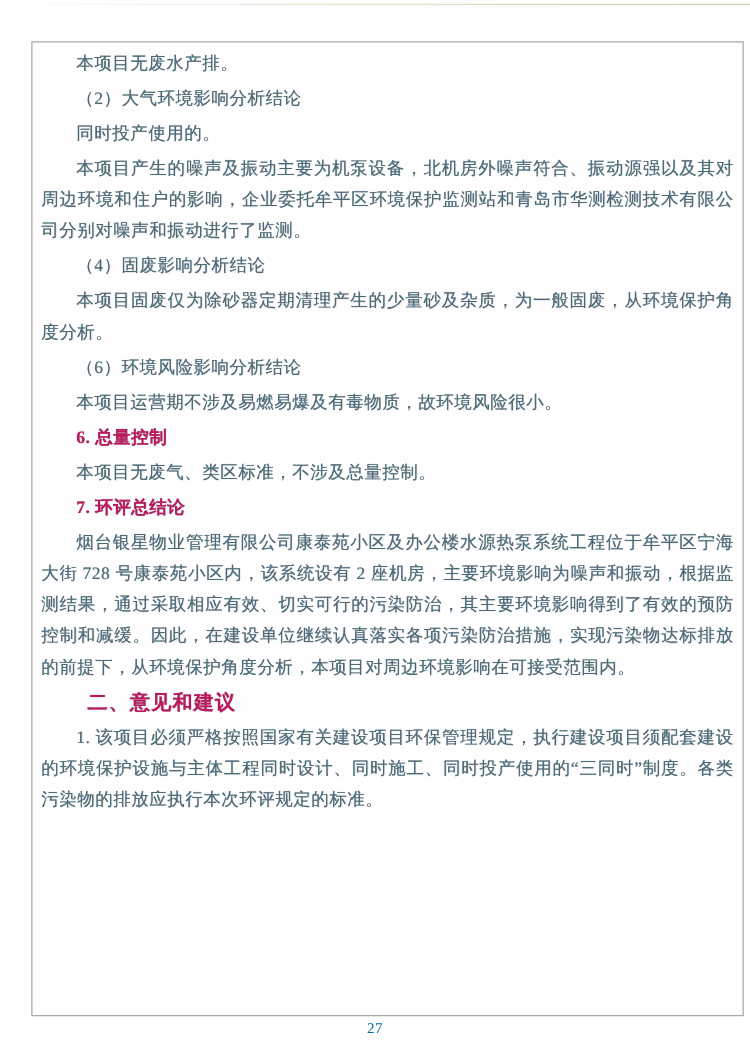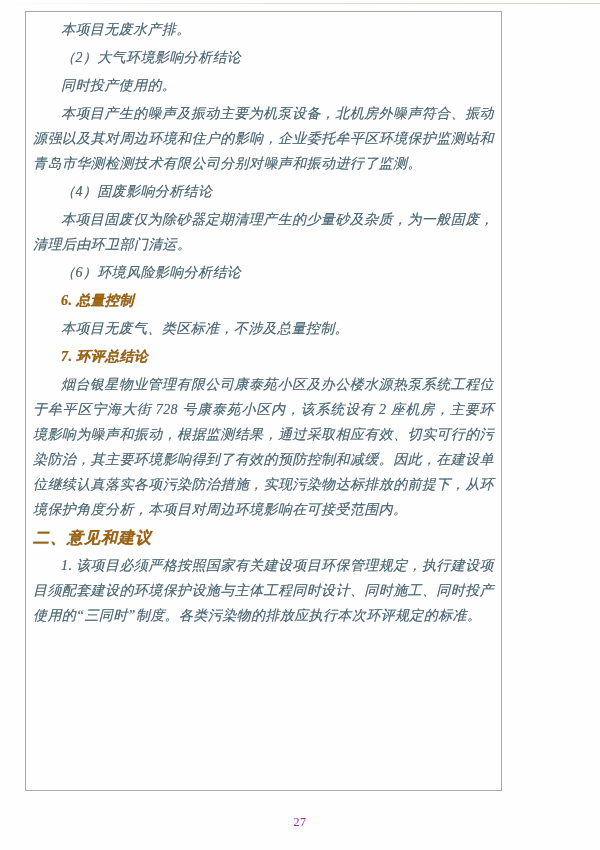--- a/index.html
+++ b/index.html
@@ -26,72 +26,73 @@
     width: 100%;
     height: 1px;
     background: linear-gradient(to right,
       rgba(210,210,185,0.0) 0%,
       rgba(205,205,178,0.55) 45%,
       rgba(198,202,176,0.85) 100%);
   }
   .content-box {
     position: absolute;
     left: 25px;
-    top: 11px;
-    width: 477px;
+    top: 33px;
+    width: 570px;
     height: 780px;
     border: 1px solid #a8a8a8;
     padding: 2px 7px 0 7px;
     overflow: hidden;
-    font-style: italic;
   }
   .content-box p {
     margin: 3px 0;
     font-size: 14px;
     line-height: 25px;
     letter-spacing: 0.4px;
     color: #4a6a77;
     text-align: justify;
     text-shadow: 0 0 0.6px rgba(74,106,119,0.55), 0.7px 0.3px 0.6px rgba(190,110,125,0.12);
   }
   .content-box p.indent { text-indent: 2em; }
   .content-box p.bold {
     font-weight: bold;
-    color: #a16207;
+    color: #be185d;
     text-shadow: 0 0 0.7px rgba(51,85,96,0.6), 0.7px 0.3px 0.6px rgba(190,110,125,0.12);
   }
   .content-box p.h2 {
     font-size: 16px;
     letter-spacing: 1px;
+    margin-left: 37px;
   }
   .page-number {
     position: absolute;
     left: 0;
     top: 815px;
     width: 100%;
     text-align: center;
     font-size: 12px;
-    color: #a21caf;
+    color: #0369a1;
     letter-spacing: 0.5px;
   }
 </style>
 </head>
 <body>
 
 <div class="scan-page">
   <div class="paper-edge"></div>
 
   <div class="content-box">
     <p class="indent">本项目无废水产排。</p>
     <p class="indent">（2）大气环境影响分析结论</p>
     <p class="indent">同时投产使用的。</p>
     <p class="indent">本项目产生的噪声及振动主要为机泵设备，北机房外噪声符合、振动源强以及其对周边环境和住户的影响，企业委托牟平区环境保护监测站和青岛市华测检测技术有限公司分别对噪声和振动进行了监测。</p>
     <p class="indent">（4）固废影响分析结论</p>
-    <p class="indent">本项目固废仅为除砂器定期清理产生的少量砂及杂质，为一般固废，清理后由环卫部门清运。</p>
+    <p class="indent">本项目固废仅为除砂器定期清理产生的少量砂及杂质，为一般固废，从环境保护角度分析。</p>
     <p class="indent">（6）环境风险影响分析结论</p>
+    <p class="indent">本项目运营期不涉及易燃易爆及有毒物质，故环境风险很小。</p>
     <p class="indent bold">6. 总量控制</p>
     <p class="indent">本项目无废气、类区标准，不涉及总量控制。</p>
     <p class="indent bold">7. 环评总结论</p>
     <p class="indent">烟台银星物业管理有限公司康泰苑小区及办公楼水源热泵系统工程位于牟平区宁海大街 728 号康泰苑小区内，该系统设有 2 座机房，主要环境影响为噪声和振动，根据监测结果，通过采取相应有效、切实可行的污染防治，其主要环境影响得到了有效的预防控制和减缓。因此，在建设单位继续认真落实各项污染防治措施，实现污染物达标排放的前提下，从环境保护角度分析，本项目对周边环境影响在可接受范围内。</p>
     <p class="bold h2">二、意见和建议</p>
     <p class="indent">1. 该项目必须严格按照国家有关建设项目环保管理规定，执行建设项目须配套建设的环境保护设施与主体工程同时设计、同时施工、同时投产使用的“三同时”制度。各类污染物的排放应执行本次环评规定的标准。</p>
   </div>
 
   <div class="page-number">27</div>
 </div>

